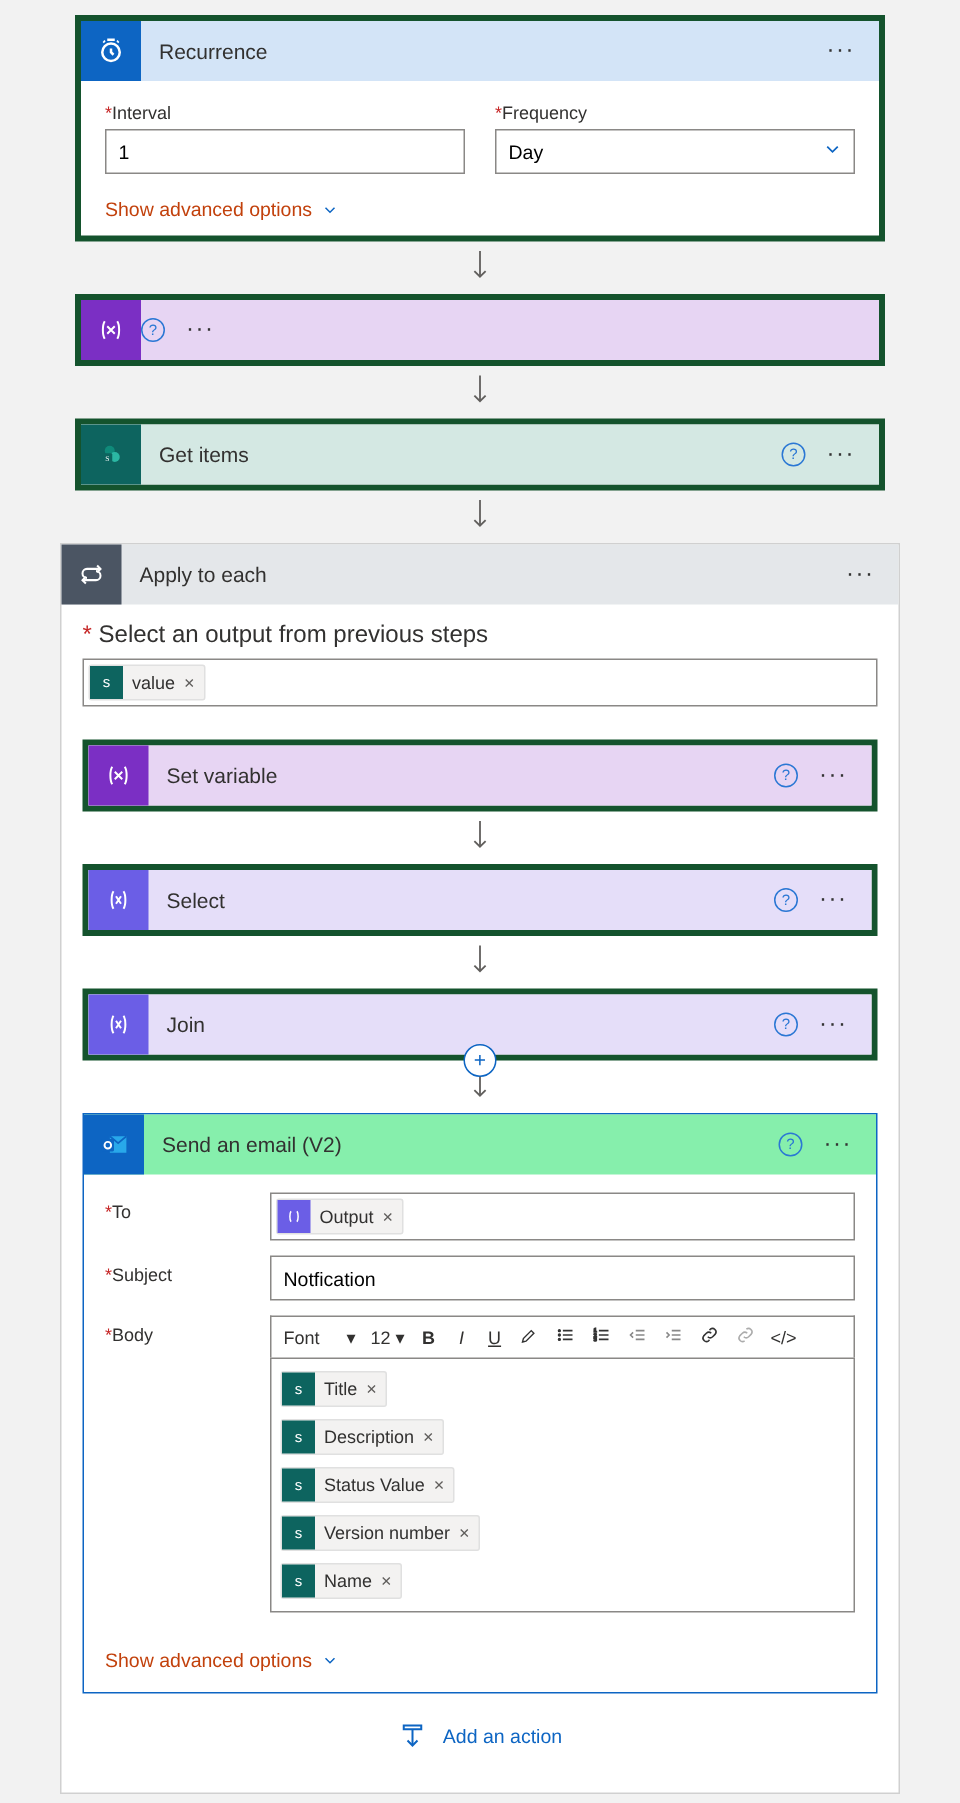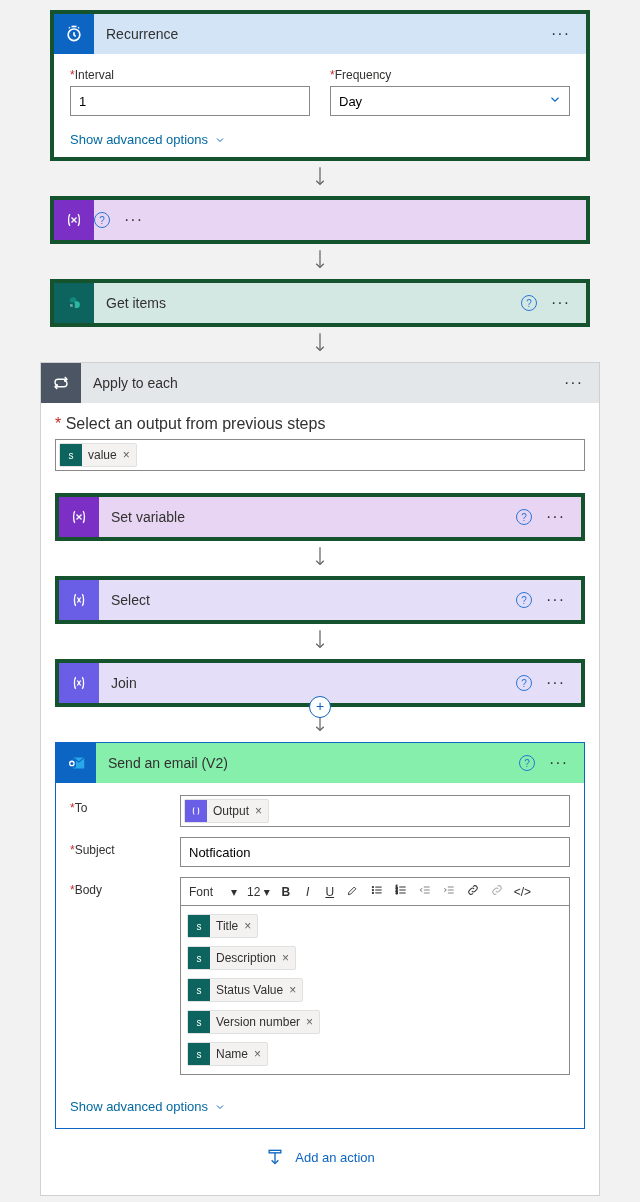--- a/index.html
+++ b/index.html
@@ -98,21 +98,21 @@
   .select-wrap { position: relative; }
   .select-input { width: 100%; padding-right: 28px; }
   .select-caret {
     position: absolute; right: 8px; top: 50%;
     transform: translateY(-50%);
     color: #0d65c3; font-size: 12px;
     pointer-events: none;
   }
   .adv-link {
     display: flex; align-items: center; gap: 6px;
-    color: #0369a1; font-size: 13px;
+    color: #c2410c; font-size: 13px;
     margin-top: 16px; cursor: pointer;
   }
   .adv-link svg { width: 12px; height: 12px; }
 
   
   .narrow { width: 540px; margin: 0 auto; }
 
   
   .container-card { background: #fff; border: 1px solid #d0d0d0; }
   .container-body { padding: 12px 14px 20px; }

